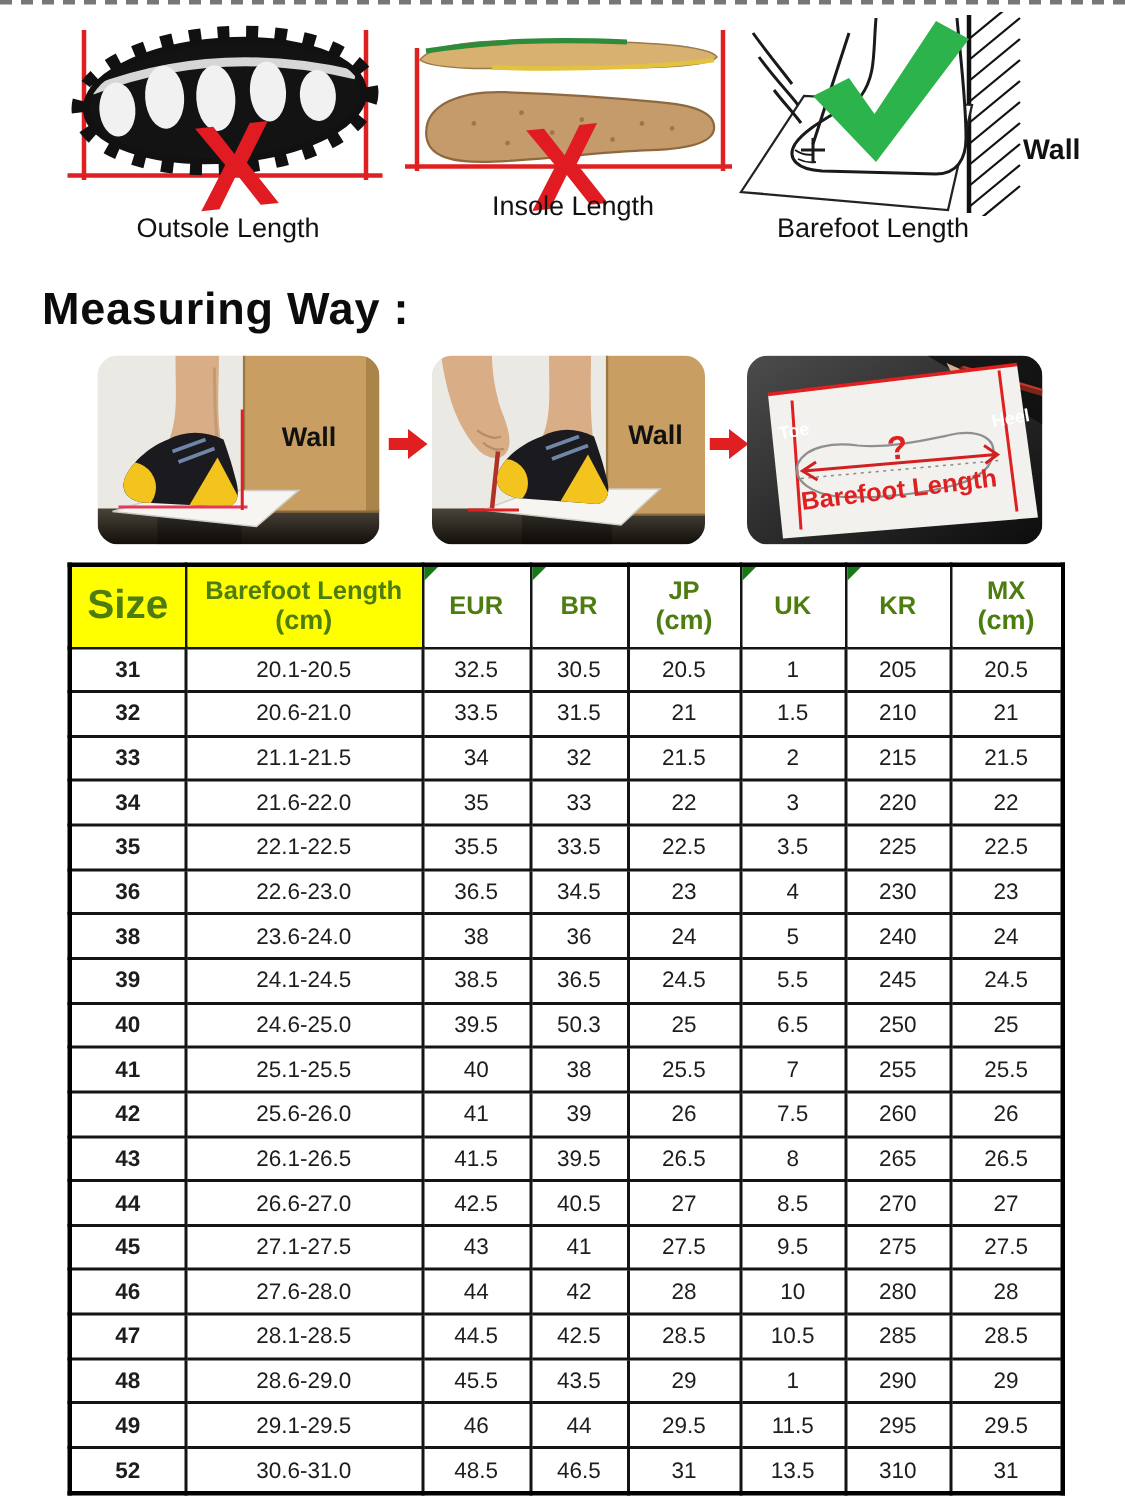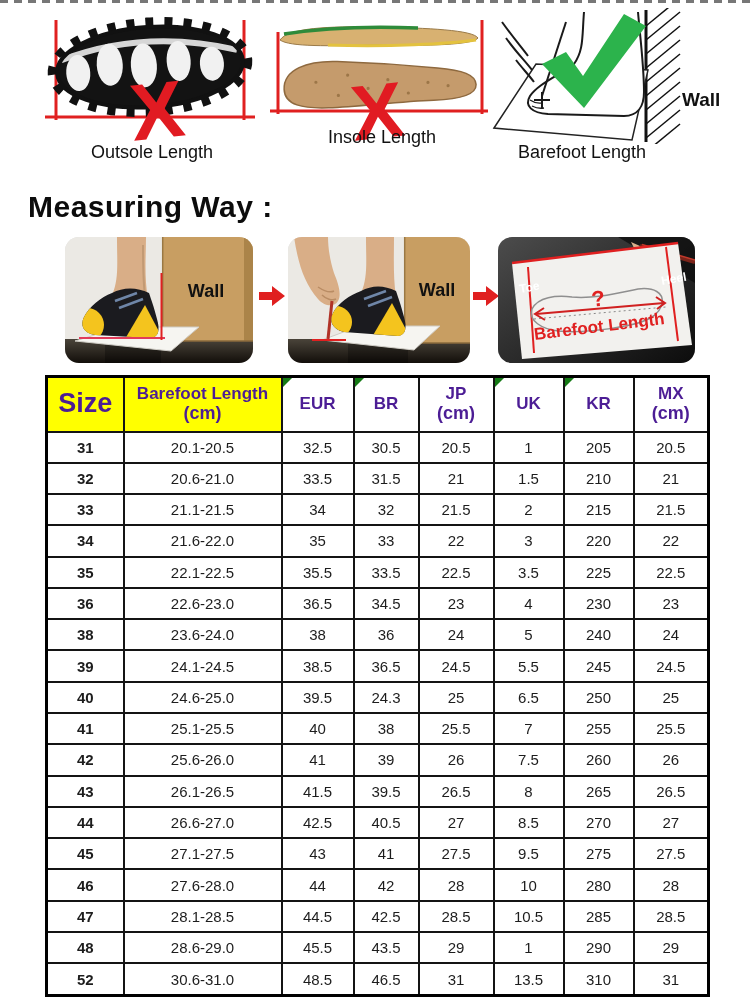--- a/index.html
+++ b/index.html
@@ -10,21 +10,21 @@
   .divider{left:0;top:180;width:750px;height:3px;
            background:repeating-linear-gradient(90deg,#777 0 8px,transparent 8px 14px);}
   #heading{left:28px;top:190px;font-size:30px;font-weight:bold;color:#0c0c0c;letter-spacing:.5px;}
   .photo{border-radius:14px;overflow:hidden;box-shadow:0 0 0 1px #ddd inset;}
   .photo svg{display:block;}
   
   #size-table{left:45px;top:375px;width:662px;height:622px;border-collapse:collapse;
               table-layout:fixed;border:3px solid #000;}
   #size-table th,#size-table td{border:2px solid #141414;padding:0;text-align:center;vertical-align:middle;}
   #size-table thead tr{height:55px;}
-  #size-table th{background:#fff;color:#4c1d95;position:relative;text-align:center;}
+  #size-table th{background:#fff;color:#4d7c0f;position:relative;text-align:center;}
   #size-table th.yel{background:#ffff00;}
   #size-table .hl{display:block;font-weight:bold;font-size:17px;line-height:1.1;}
   #size-table .hs{display:block;font-weight:bold;font-size:18px;line-height:1.05;}
   #size-table th.size-h .hl{font-size:27px;}
   #size-table th.tri::before{content:"";position:absolute;top:0;left:0;width:0;height:0;
               border-top:9px solid #157a15;border-right:9px solid transparent;}
   #size-table td{font-size:15px;color:#1d1d1d;}
   #size-table td:first-child{font-weight:bold;}
   svg text{font-family:"Liberation Sans",sans-serif;}
 </style>
@@ -349,21 +349,21 @@
           <td>36.5</td>
           <td>24.5</td>
           <td>5.5</td>
           <td>245</td>
           <td>24.5</td>
         </tr>
         <tr>
           <td>40</td>
           <td>24.6-25.0</td>
           <td>39.5</td>
-          <td>24.3</td>
+          <td>50.3</td>
           <td>25</td>
           <td>6.5</td>
           <td>250</td>
           <td>25</td>
         </tr>
         <tr>
           <td>41</td>
           <td>25.1-25.5</td>
           <td>40</td>
           <td>38</td>
@@ -436,20 +436,30 @@
           <td>48</td>
           <td>28.6-29.0</td>
           <td>45.5</td>
           <td>43.5</td>
           <td>29</td>
           <td>1</td>
           <td>290</td>
           <td>29</td>
         </tr>
         <tr>
+          <td>49</td>
+          <td>29.1-29.5</td>
+          <td>46</td>
+          <td>44</td>
+          <td>29.5</td>
+          <td>11.5</td>
+          <td>295</td>
+          <td>29.5</td>
+        </tr>
+        <tr>
           <td>52</td>
           <td>30.6-31.0</td>
           <td>48.5</td>
           <td>46.5</td>
           <td>31</td>
           <td>13.5</td>
           <td>310</td>
           <td>31</td>
         </tr>
       </tbody>

